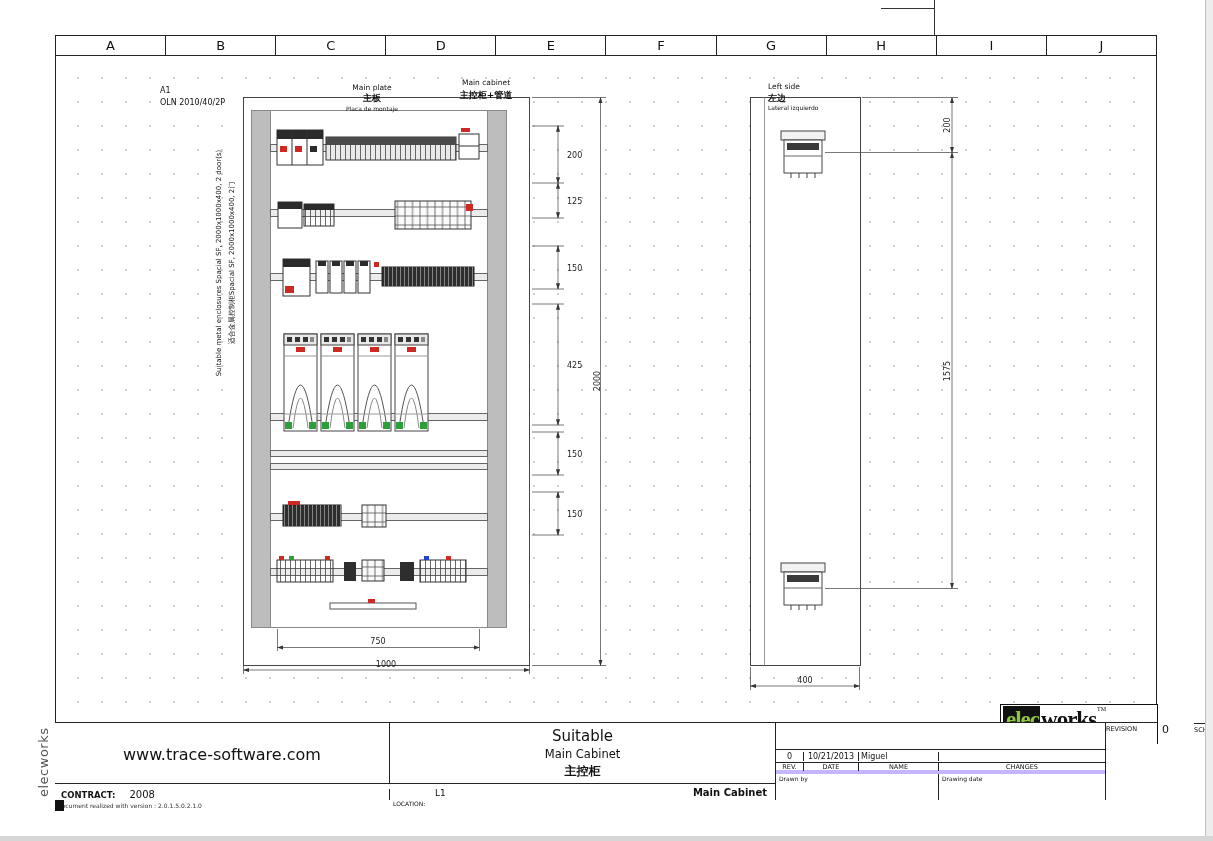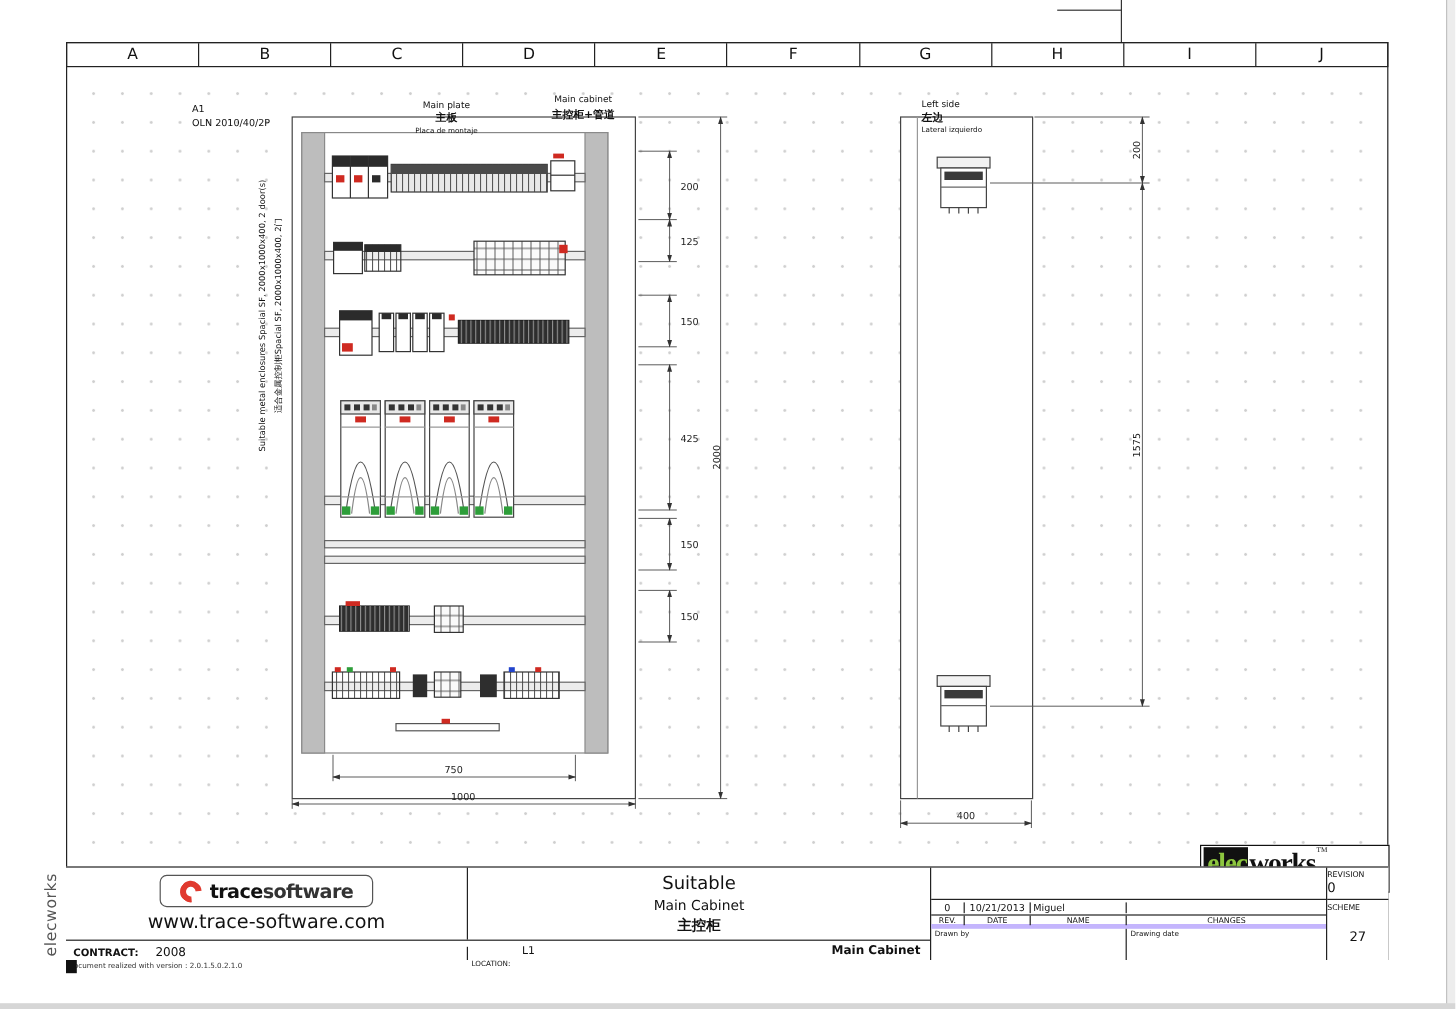--- a/index.html
+++ b/index.html
@@ -64,21 +64,21 @@
   .rt-data{height:13px;border-top:1px solid #222;font-size:8px;align-items:center;}
   .rt-head{height:12px;border-top:1px solid #222;border-bottom:4px solid #c4b5fd;font-size:6.5px;align-items:center;}
   .rt-col-rev{width:28px;text-align:center;border-right:1px solid #222;box-sizing:border-box;}
   .rt-col-date{width:55px;text-align:center;border-right:1px solid #222;box-sizing:border-box;}
   .rt-col-name{width:80px;border-right:1px solid #222;box-sizing:border-box;padding-left:2px;}
   .rt-col-name.center{text-align:center;padding-left:0;}
   .rt-col-changes{flex:1;text-align:center;}
   .rt-draw{flex-basis:26px;flex-grow:0;}
   .rt-drawnby{width:163px;border-right:1px solid #222;box-sizing:border-box;font-size:6px;padding:1px 0 0 3px;}
   .rt-drawdate{flex:1;font-size:6px;padding:1px 0 0 3px;}
-  .tb-scheme{width:52px;border-left:1px solid #222;box-sizing:border-box;display:flex;flex-direction:column;}
+  .tb-scheme{width:52px;border-left:1px solid #222;box-sizing:border-box;display:flex;gap:25px;}
   .sc-lab{font-size:6.5px;padding-top:2px;}
   .sc-val{font-size:11px;}
   .sc-rev-val{height:16px;}
   .sc-sep{border-top:1px solid #222;}
   .sc-flex{flex:1;display:flex;align-items:center;justify-content:center;}
   
   .version-note{position:absolute;left:57px;top:802px;font-size:6px;color:#333;}
   .corner-mark{position:absolute;left:55px;top:800px;width:9px;height:11px;background:#111;}
 </style>
 </head>
@@ -321,24 +321,20 @@
       <span class="ew-works">works</span>
       <span class="ew-tm">TM</span>
     </div>
     <div class="ew-bar">electrical CAD for the world</div>
   </div>
 
   <div class="titleblock">
     <div class="tb-left">
       <div class="tb-main">
         <div class="tb-logo-cell">
-          <div class="ts-box">
-            <span class="swoosh"></span>
-            <span class="ts-text"><span>trace</span><span class="light">software</span></span>
-          </div>
           <div class="ts-url">www.trace-software.com</div>
         </div>
         <div class="tb-title-cell">
           <div class="tb-title">Suitable</div>
           <div class="tb-subtitle">Main Cabinet</div>
           <div class="tb-subtitle-zh">主控柜</div>
         </div>
       </div>
       <div class="tb-bottom">
         <div class="tb-contract">

